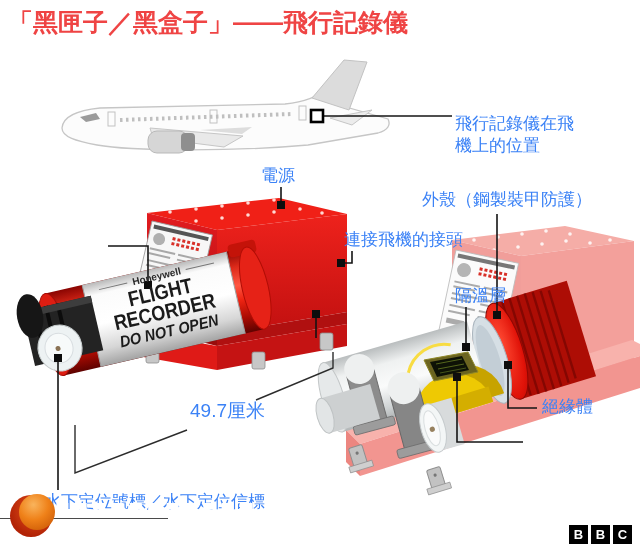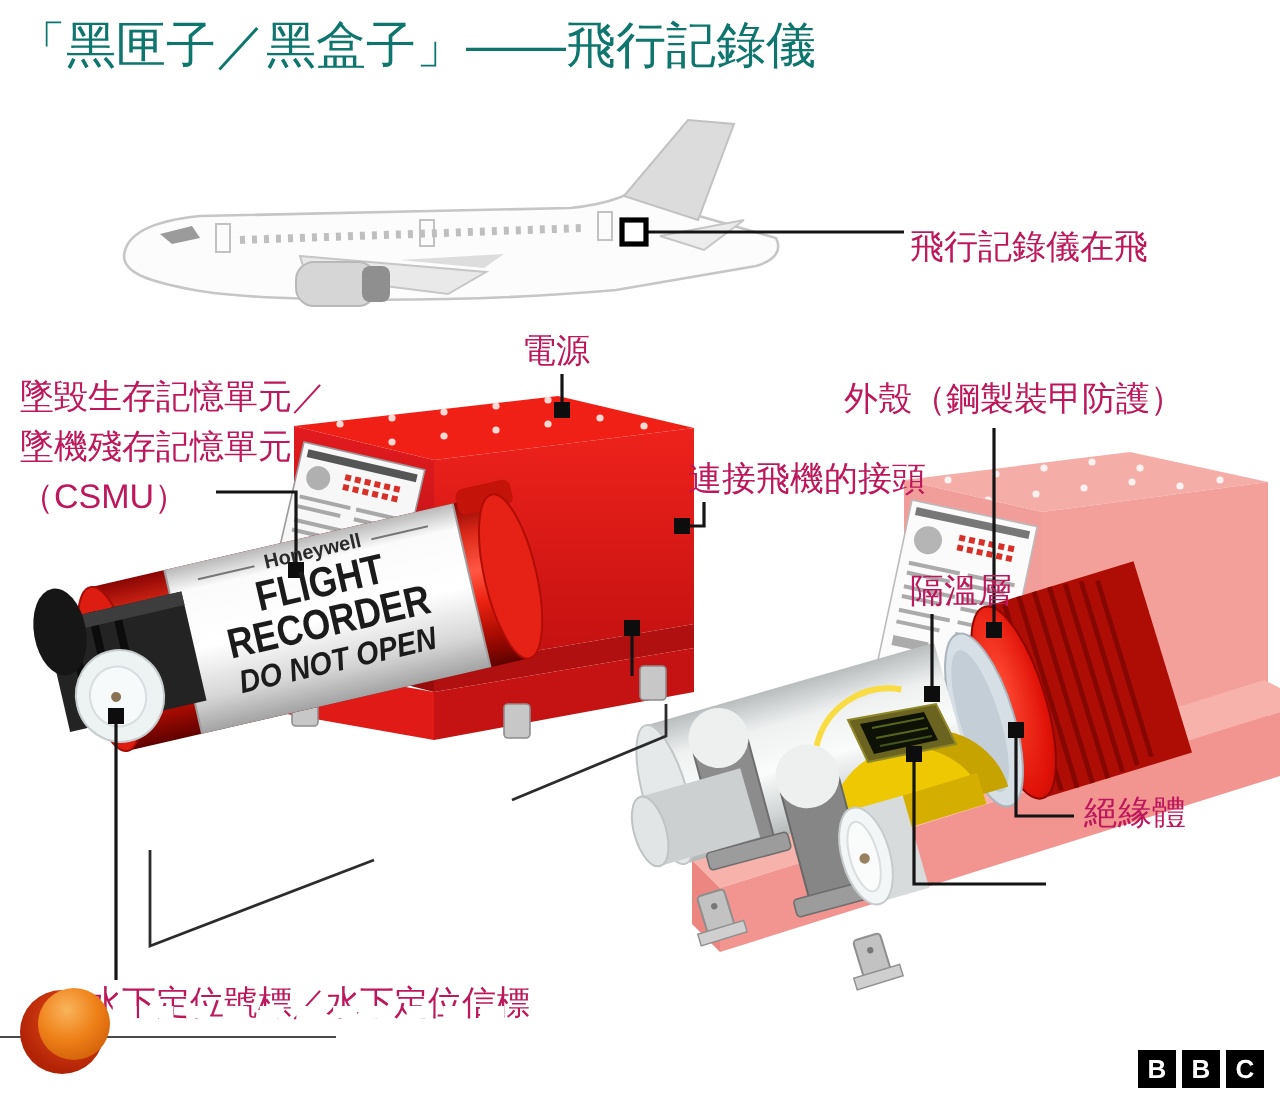--- a/index.html
+++ b/index.html
@@ -1,21 +1,21 @@
 <!DOCTYPE html>
 <html><head>
 <meta charset="utf-8">
 <style>
   html,body{margin:0;padding:0;background:#fff;}
   .stage{position:relative;width:640px;height:556px;background:#fff;overflow:hidden;
          font-family:"Liberation Sans","DejaVu Sans",sans-serif;}
   svg{position:absolute;left:0;top:0;}
-  .title{position:absolute;left:8px;top:6px;margin:0;font-size:25px;font-weight:normal;
-         color:#0f766e;white-space:nowrap;z-index:2;}
-  .lbl{position:absolute;font-size:17px;line-height:22px;color:#be185d;white-space:nowrap;z-index:2;}
+  .title{position:absolute;left:8px;top:6px;margin:0;font-size:25px;font-weight:bold;
+         color:#ef4444;white-space:nowrap;z-index:2;}
+  .lbl{position:absolute;font-size:17px;line-height:22px;color:#3b82f6;white-space:nowrap;z-index:2;}
   .lbl span{display:block;}
   .dim{font-size:19px;}
   
   .cyl-text{position:absolute;left:89px;top:267px;width:150px;height:84px;
             transform:rotate(-13deg);text-align:center;color:#1b1b1b;z-index:2;padding-top:3px;box-sizing:border-box;}
   .hw{font-size:10px;font-weight:bold;display:flex;align-items:center;gap:5px;margin:0 16px 1px 16px;color:#2a2a2a;}
   .hw::before,.hw::after{content:"";flex:1;border-top:1px solid #777;}
   .fr-big{font-size:21px;font-weight:bold;line-height:20px;transform:scaleX(.86);}
   .fr-sm{font-size:16px;font-weight:bold;font-style:italic;line-height:19px;transform:scaleX(.9);}
   
@@ -344,37 +344,34 @@
     <rect x="504" y="361" width="8" height="8"></rect>
     <rect x="453" y="373" width="8" height="8"></rect>
     <rect x="54" y="354" width="8" height="8"></rect>
   </g>
 </svg>
 
   <h1 class="title">「黑匣子／黑盒子」——飛行記錄儀</h1>
 
   <div class="lbl" style="left:455px;top:113px;">
     <span>飛行記錄儀在飛</span>
+    <span>機上的位置</span>
   </div>
 
   <div class="lbl" style="left:261px;top:165px;">電源</div>
 
-  <div class="lbl" style="left:10px;top:186px;line-height:25px;">
-    <span>墜毀生存記憶單元／</span>
-    <span>墜機殘存記憶單元</span>
-    <span>（CSMU）</span>
-  </div>
 
   <div class="lbl" style="left:422px;top:189px;">外殼（鋼製裝甲防護）</div>
 
   <div class="lbl" style="left:344px;top:229px;">連接飛機的接頭</div>
 
   <div class="lbl" style="left:455px;top:285px;">隔溫層</div>
 
 
+  <div class="lbl dim" style="left:190px;top:400px;">49.7厘米</div>
 
   <div class="lbl" style="left:542px;top:396px;">絕緣體</div>
 
 
   <div class="lbl" style="left:44px;top:491px;z-index:1;">水下定位號標／水下定位信標</div>
 
   <div class="cyl-text">
     <div class="hw">Honeywell</div>
     <div class="fr-big">FLIGHT</div>
     <div class="fr-big">RECORDER</div>

